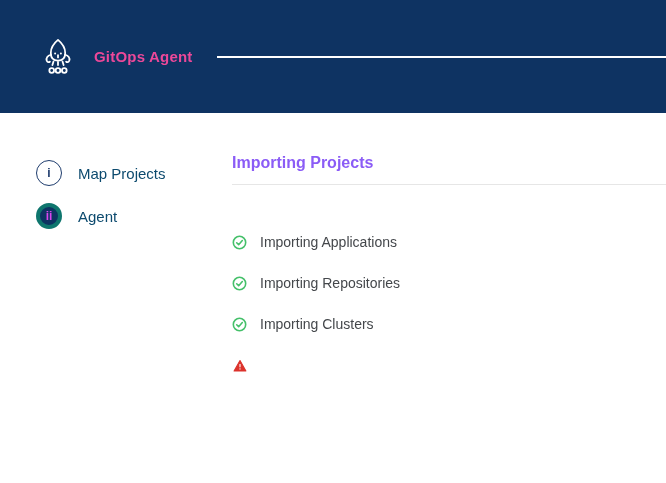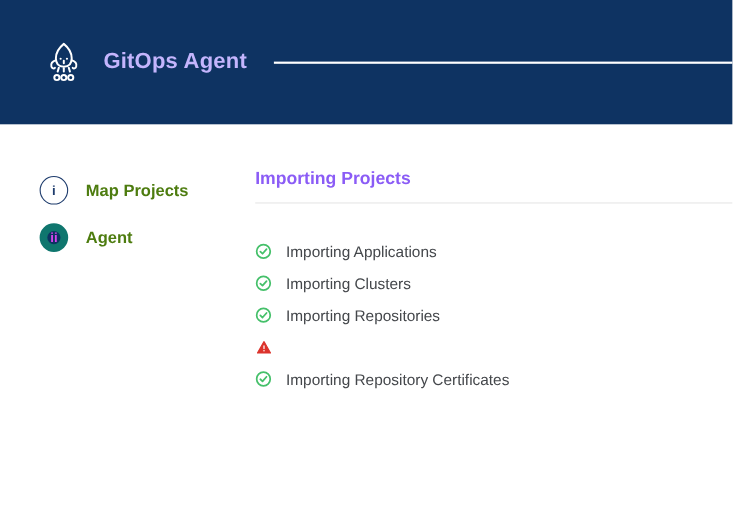--- a/index.html
+++ b/index.html
@@ -16,22 +16,22 @@
     display: flex;
     align-items: center;
     padding-left: 40px;
   }
   .logo {
     width: 36px; height: 42px;
     flex: 0 0 auto;
     display: flex; align-items: center; justify-content: center;
   }
   .brand {
-    color: #c4b5fd;
-    font-size: 20px;
+    color: #ec4899;
+    font-size: 15px;
     font-weight: 600;
     letter-spacing: 0.2px;
     margin-left: 18px;
     white-space: nowrap;
   }
   .header-rule {
     flex: 1 1 auto;
     height: 2px;
     background: #ffffff;
     margin-left: 24px;
@@ -61,28 +61,28 @@
     font-weight: 700;
     flex: 0 0 auto;
   }
   .step-circle.inactive {
     background: #ffffff;
     border: 1px solid #1e3c6d;
     color: #1e3c6d;
   }
   .step-circle.active {
     background: #0e3362;
-    border: 7px solid #0f766e;
+    border: 4px solid #0f766e;
     color: #d946ef;
   }
   .step-label {
     margin-left: 16px;
-    color: #4d7c0f;
+    color: #0c4a6e;
     font-size: 15px;
-    font-weight: 700;
+    font-weight: 400;
     text-align: center;
   }
   
   .main {
     flex: 1 1 auto;
     padding-top: 40px;
   }
   .page-title {
     font-size: 16px;
     font-weight: 700;
@@ -93,22 +93,23 @@
     border: none;
     border-top: 1px solid #e6e6e6;
     margin-top: 12px;
   }
   .status-list {
     list-style: none;
     margin-top: 36px;
   }
   .status-item {
     display: flex;
-    align-items: flex-start;
+    align-items: flex-end;
     height: 29px;
+    margin-top: 12px;
   }
   .status-icon {
     width: 15px; height: 15px;
     flex: 0 0 auto;
     display: flex; align-items: center; justify-content: center;
   }
   .status-label {
     margin-left: 13px;
     font-size: 14px;
     color: #44474b;
@@ -174,49 +175,40 @@
         <span class="status-label">Importing Applications</span>
       </li>
 
       <li class="status-item">
         <span class="status-icon">
           <svg viewBox="0 0 16 16" width="15" height="15">
               <circle cx="8" cy="8" r="6.6" fill="none" stroke="#45c06a" stroke-width="1.7"></circle>
               <path d="M5 8.3 L7.1 10.3 L11 5.9" fill="none" stroke="#45c06a" stroke-width="1.7" stroke-linecap="round" stroke-linejoin="round"></path>
             </svg>
         </span>
-        <span class="status-label">Importing Clusters</span>
+        <span class="status-label">Importing Repositories</span>
       </li>
 
       <li class="status-item">
         <span class="status-icon">
           <svg viewBox="0 0 16 16" width="15" height="15">
               <circle cx="8" cy="8" r="6.6" fill="none" stroke="#45c06a" stroke-width="1.7"></circle>
               <path d="M5 8.3 L7.1 10.3 L11 5.9" fill="none" stroke="#45c06a" stroke-width="1.7" stroke-linecap="round" stroke-linejoin="round"></path>
             </svg>
         </span>
-        <span class="status-label">Importing Repositories</span>
+        <span class="status-label">Importing Clusters</span>
       </li>
 
       <li class="status-item">
         <span class="status-icon">
           <svg viewBox="0 0 16 16" width="14" height="14">
               <path d="M8 1.8 L14.8 13.6 H1.2 Z" fill="#dc332c" stroke="#dc332c" stroke-width="1.2" stroke-linejoin="round"></path>
               <rect x="7.35" y="5.6" width="1.3" height="4" rx="0.65" fill="#ffffff"></rect>
               <circle cx="8" cy="11.3" r="0.8" fill="#ffffff"></circle>
             </svg>
         </span>
       </li>
 
-      <li class="status-item">
-        <span class="status-icon">
-          <svg viewBox="0 0 16 16" width="15" height="15">
-              <circle cx="8" cy="8" r="6.6" fill="none" stroke="#45c06a" stroke-width="1.7"></circle>
-              <path d="M5 8.3 L7.1 10.3 L11 5.9" fill="none" stroke="#45c06a" stroke-width="1.7" stroke-linecap="round" stroke-linejoin="round"></path>
-            </svg>
-        </span>
-        <span class="status-label">Importing Repository Certificates</span>
-      </li>
 
 
     </ul>
   </div>
 </div>
 
 </body></html>

